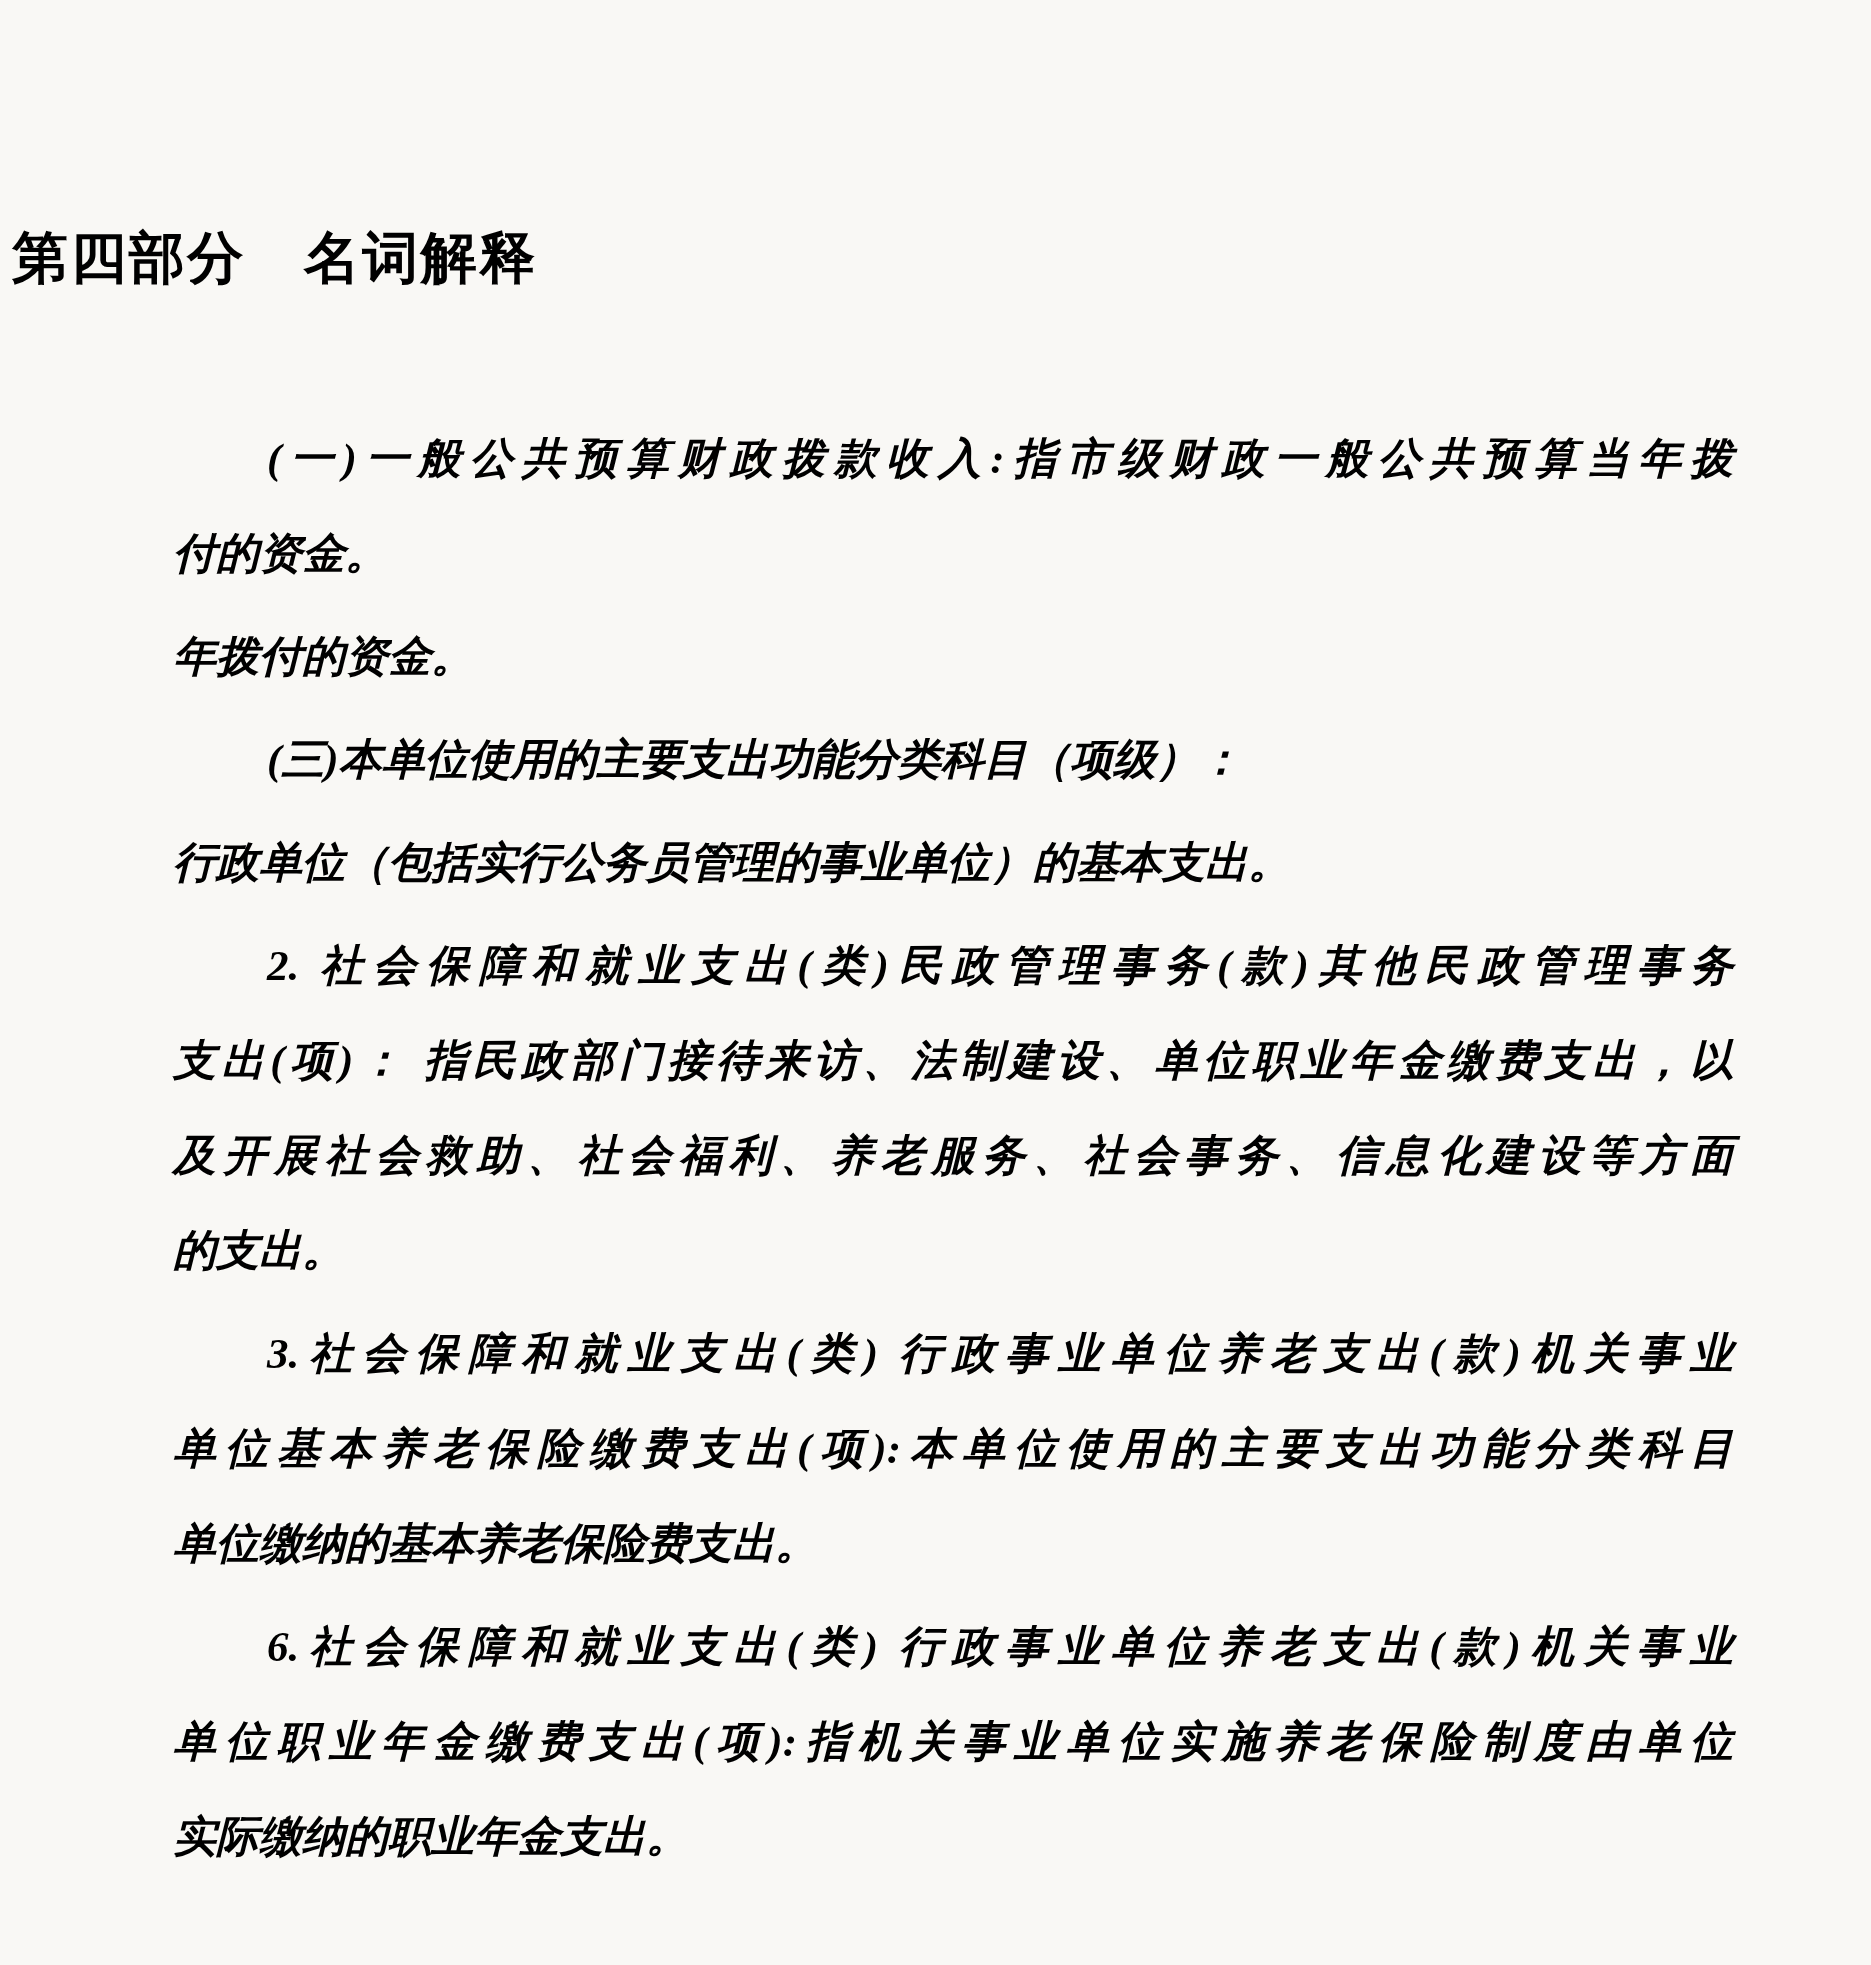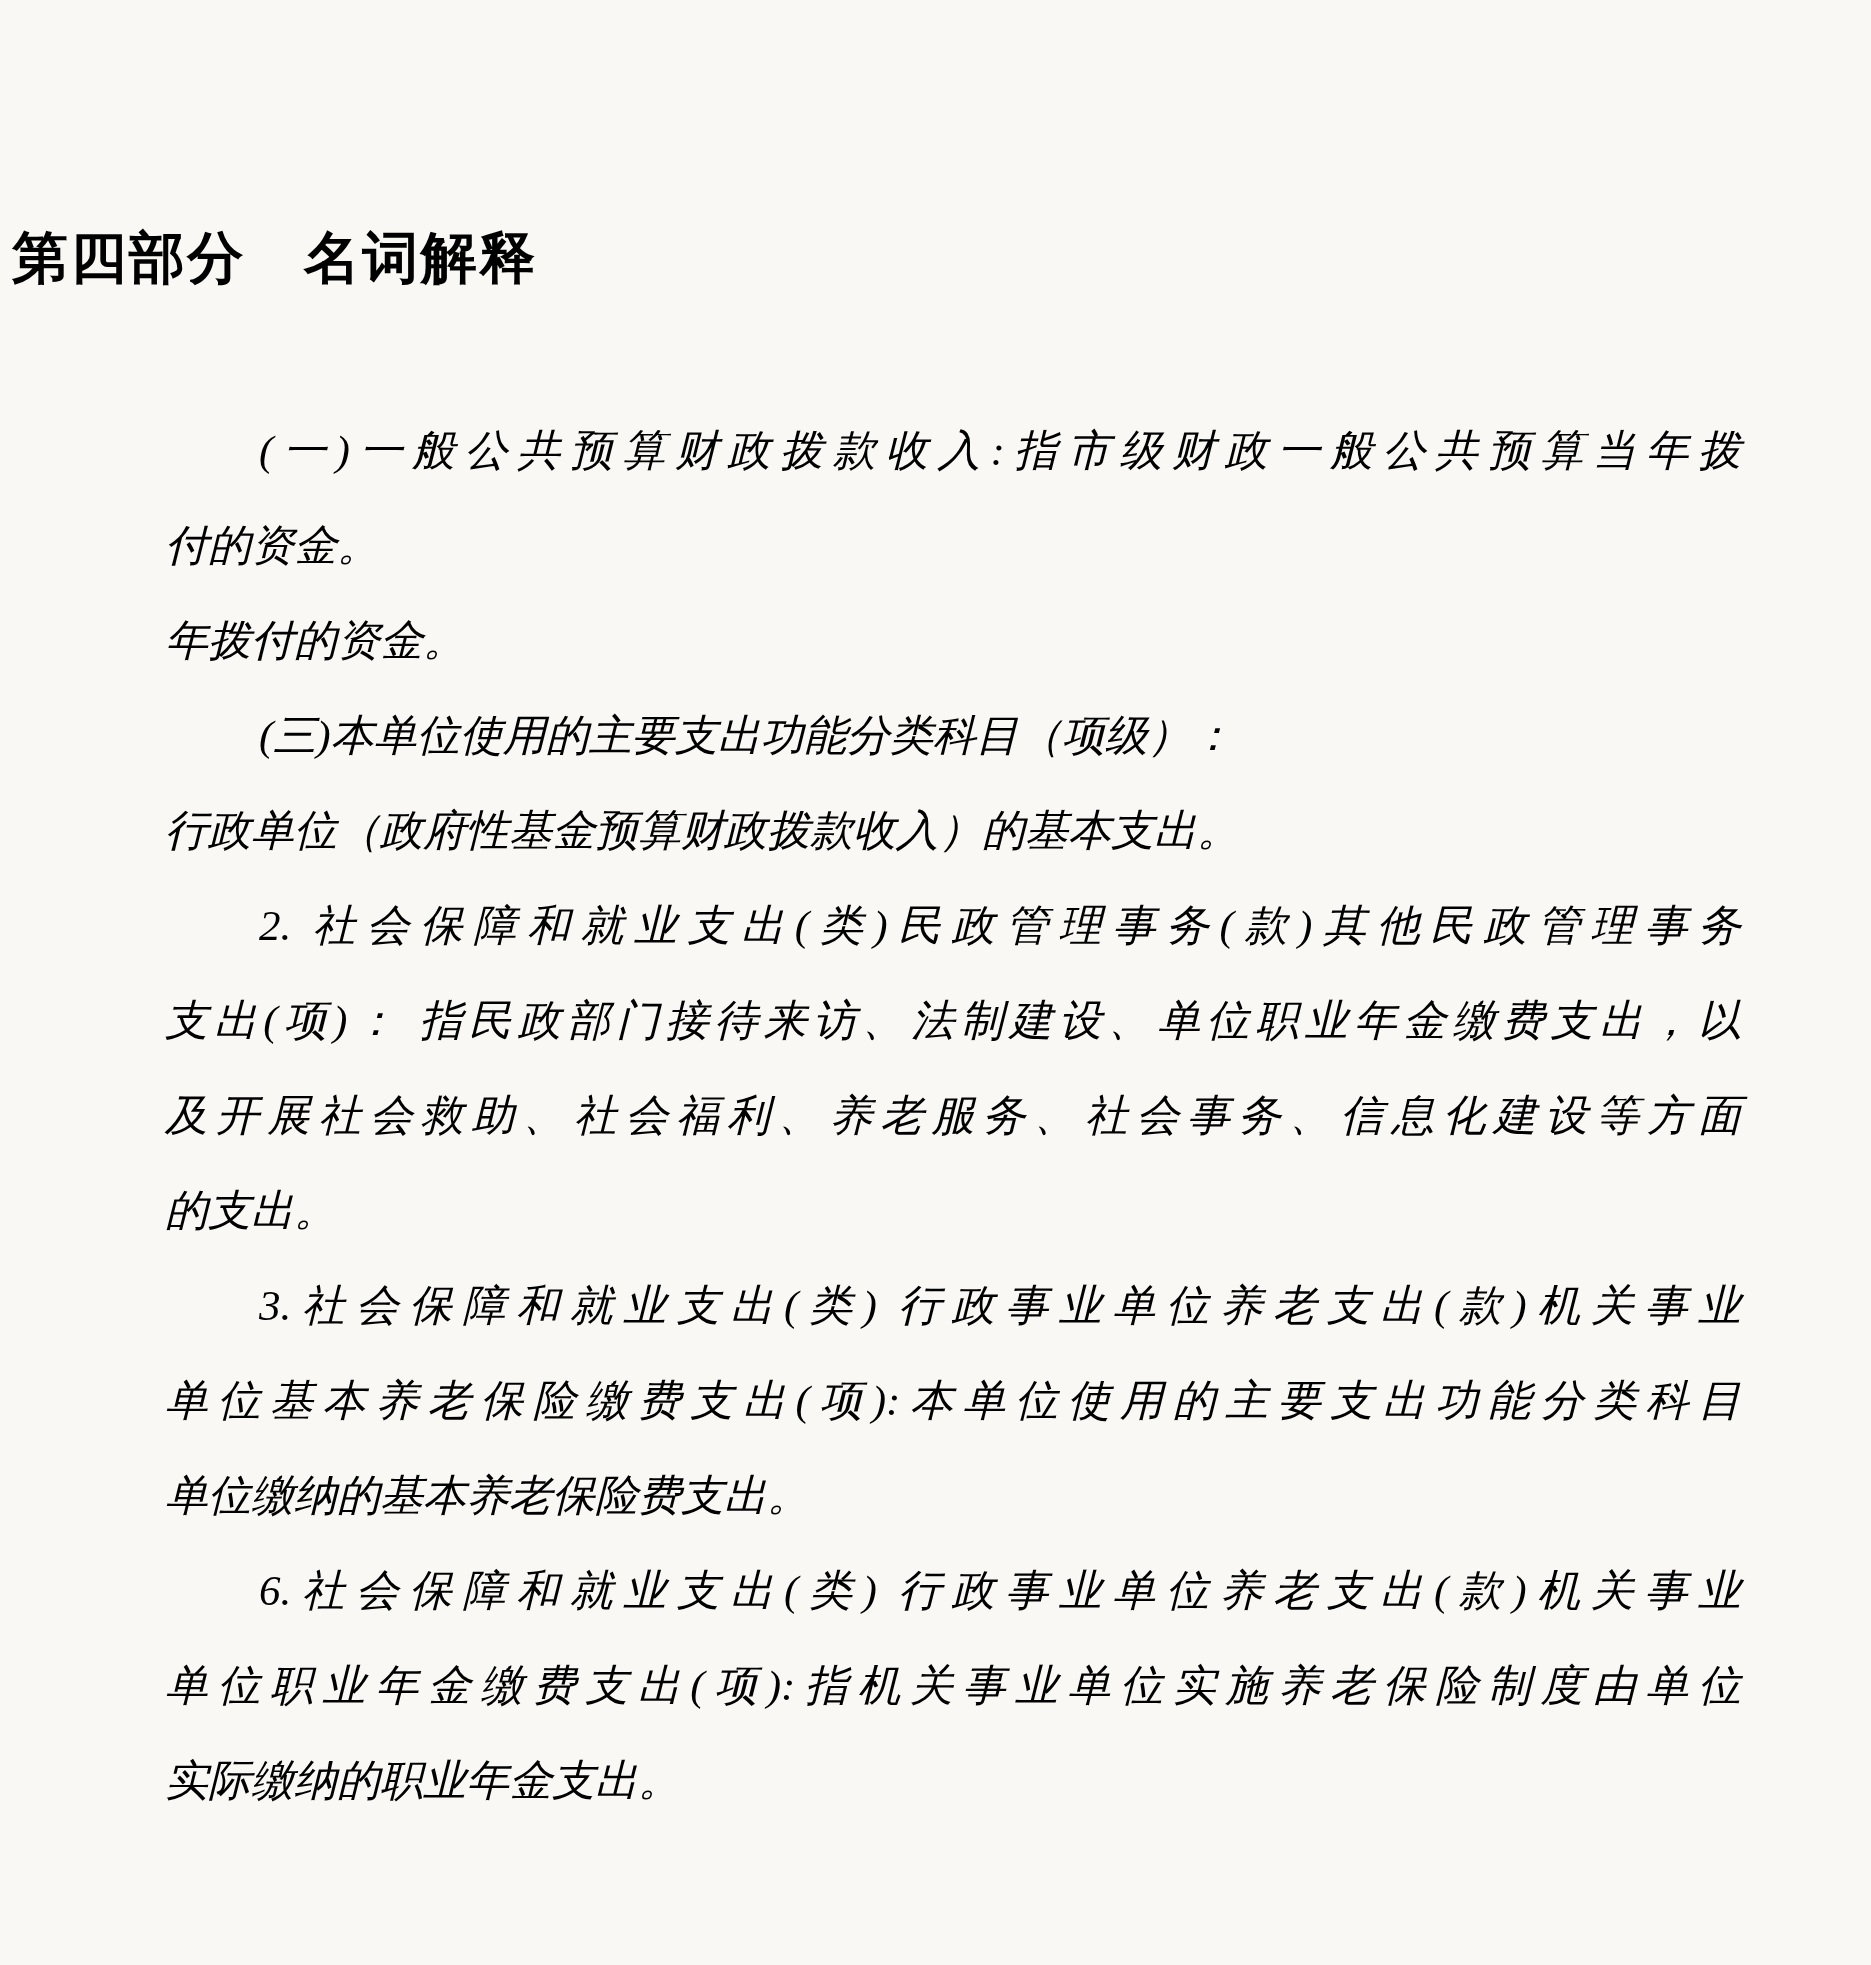--- a/index.html
+++ b/index.html
@@ -24,21 +24,21 @@
     letter-spacing:2.4px;
   }
   .doc-body{
     position:absolute;
     left:165px;
     top:403px;
     width:1576px;
     font-family:"Liberation Serif", serif;
     font-style:italic;
   }
-  .paragraph{margin:0;padding:0;}
+  .paragraph{margin:8px;padding:0;font-weight:bold;}
   .line{
     font-size:43px;
     line-height:95px;
     text-align:justify;
     text-align-last:justify;
     text-justify:inter-character;
   }
   .line.first{ text-indent:94px; }
   .line.last{ text-align-last:left; }
 </style>
@@ -53,21 +53,21 @@
         <div class="line first">(一)一般公共预算财政拨款收入:指市级财政一般公共预算当年拨</div>
         <div class="line last">付的资金。</div>
       </div>
       <div class="paragraph">
         <div class="line last">年拨付的资金。</div>
       </div>
       <div class="paragraph">
         <div class="line first last">(三)本单位使用的主要支出功能分类科目（项级）：</div>
       </div>
       <div class="paragraph">
-        <div class="line last">行政单位（政府性基金预算财政拨款收入）的基本支出。</div>
+        <div class="line last">行政单位（包括实行公务员管理的事业单位）的基本支出。</div>
       </div>
       <div class="paragraph">
         <div class="line first">2. 社会保障和就业支出(类)民政管理事务(款)其他民政管理事务</div>
         <div class="line">支出(项)： 指民政部门接待来访、法制建设、单位职业年金缴费支出，以</div>
         <div class="line">及开展社会救助、社会福利、养老服务、社会事务、信息化建设等方面</div>
         <div class="line last">的支出。</div>
       </div>
       <div class="paragraph">
         <div class="line first">3.社会保障和就业支出(类) 行政事业单位养老支出(款)机关事业</div>
         <div class="line">单位基本养老保险缴费支出(项):本单位使用的主要支出功能分类科目</div>

